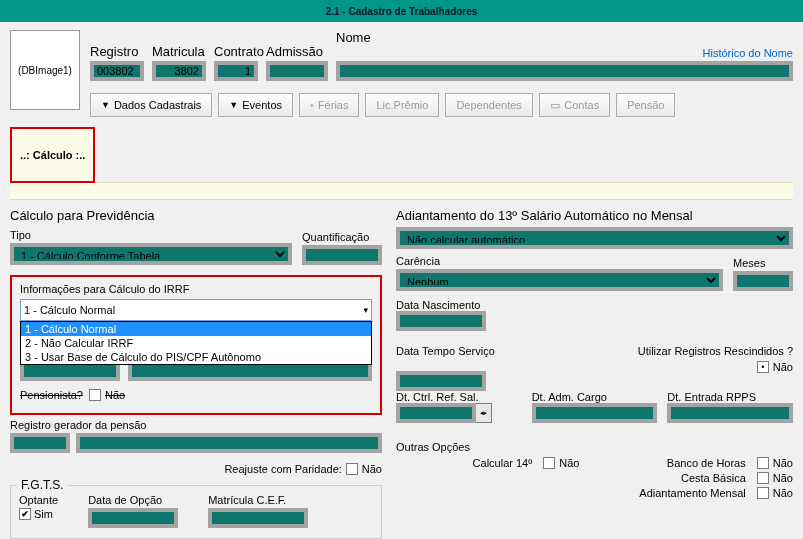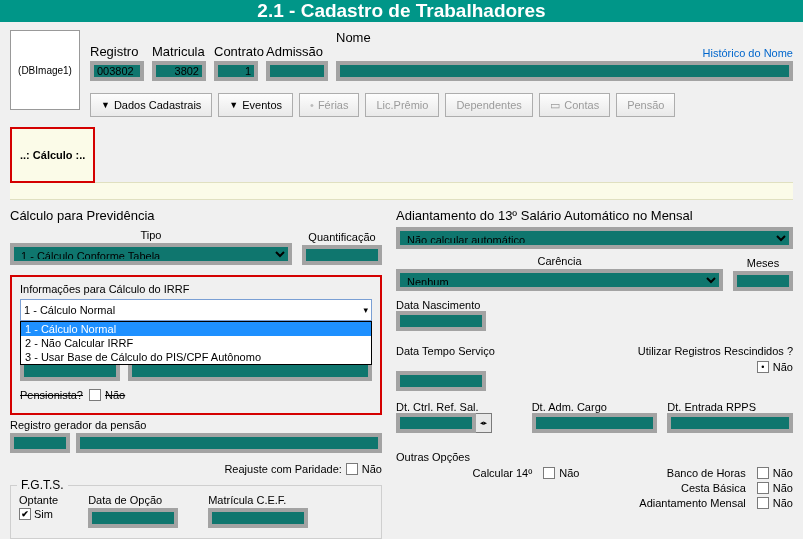--- a/index.html
+++ b/index.html
@@ -1,17 +1,17 @@
 <!DOCTYPE html>
 <html><head>
   <meta charset="utf-8">
   <style>
     * { box-sizing: border-box; margin: 0; padding: 0; }
     body { font-family: "Segoe UI", Tahoma, sans-serif; font-size: 11px; background: #f0f0f0; width: 803px; height: 539px; overflow: hidden; }
-    .title-bar { background: #009688; color: #ffffff; height: 22px; display: flex; align-items: center; justify-content: center; font-size: 19px; font-weight: 600; }
+    .title-bar { background: #009688; color: #0f172a; height: 22px; display: flex; align-items: center; justify-content: center; font-size: 10px; font-weight: 600; }
     .content { padding: 8px 10px; }
     .top-row { display: flex; gap: 10px; align-items: flex-start; }
     .thumb { width: 70px; height: 80px; border: 1px solid #999; background: #fff; display: flex; align-items: center; justify-content: center; font-size: 10px; text-align: center; padding: 2px; }
     .fields-area { flex: 1; }
     .field-row { display: flex; gap: 8px; align-items: flex-end; }
     .field { display: flex; flex-direction: column; }
     .field label { font-size: 13px; margin-bottom: 2px; }
     .field input { border: 1px solid #7a7a7a; background: #fff; padding: 2px 3px; font-size: 11px; height: 20px; }
     .historico { color: #0066cc; font-size: 11px; cursor: pointer; margin-left: auto; margin-bottom: 2px; }
     .btn-row { display: flex; gap: 6px; margin-top: 12px; }
@@ -19,21 +19,21 @@
     .btn.disabled { color: #9b9b9b; }
     .btn .arrow { font-size: 9px; }
     .calc-tab { margin-top: 10px; }
     .calc-tab-inner { display: inline-block; border: 2px solid #d40000; padding: 20px 8px; background: #fbfbe8; font-size: 11px; font-weight: bold; }
     .calc-strip { height: 18px; background: #fbfbe8; border-top: 1px solid #e0e0c0; border-bottom: 1px solid #e0e0c0; margin-top: -1px; }
     .two-col { display: flex; gap: 14px; margin-top: 8px; }
     .col-left { width: 372px; }
     .col-right { flex: 1; }
     .section-title { font-size: 13px; margin-bottom: 2px; }
     .row { display: flex; gap: 10px; align-items: flex-end; margin-top: 6px; }
-    .row label { font-size: 11px; display: block; margin-bottom: 2px; text-align: center; }
+    .row label { font-size: 11px; display: block; margin-bottom: 2px; }
     select, input[type="text"] { border: 4px solid #a3a3a3; background: #0f766e; font-size: 11px; padding: 2px 3px; height: 20px; }
     select { height: 22px; }
     .red-box { border: 2px solid #d40000; padding: 6px 8px 12px; margin-top: 10px; position: relative; }
     .red-box .box-title { font-size: 11px; margin-bottom: 4px; }
     .dropdown-wrap { position: relative; }
     .dd-select { width: 100%; border: 1px solid #7a9fd4; background: #fff; height: 22px; padding: 2px 3px; font-size: 11px; display: flex; align-items: center; justify-content: space-between; }
     .dd-list { position: absolute; top: 22px; left: 0; right: 0; background: #fff; border: 1px solid #000; font-size: 11px; z-index: 10; }
     .dd-item { padding: 1px 4px; cursor: pointer; }
     .dd-item.selected { background: #1e90ff; color: #fff; }
     .inline-inputs { display: flex; gap: 8px; margin-top: 40px; }
@@ -228,21 +228,21 @@
         </div>
         <div style="text-align:right;">
           <div>Utilizar Registros Rescindidos ?</div>
           <span class="chk-pair" style="justify-content:flex-end; margin-top:4px;">
               <span class="checkbox-box">•</span>
               <span>Não</span>
             </span>
         </div>
       </div>
 
-      <div class="three-col" style="margin-top:10px;">
+      <div class="three-col" style="">
         <div class="c">
           <label>Dt. Ctrl. Ref. Sal.</label>
           <div class="spin">
             <input type="text" style="">
             <div class="arrows">◂▸</div>
           </div>
         </div>
         <div class="c">
           <label>Dt. Adm. Cargo</label>
           <input type="text" style="width: 100%;">

